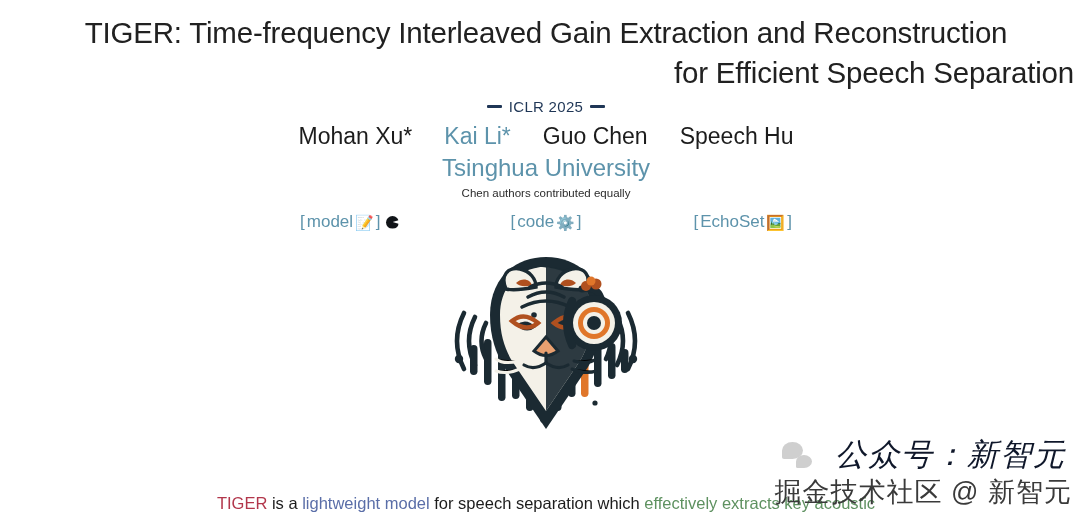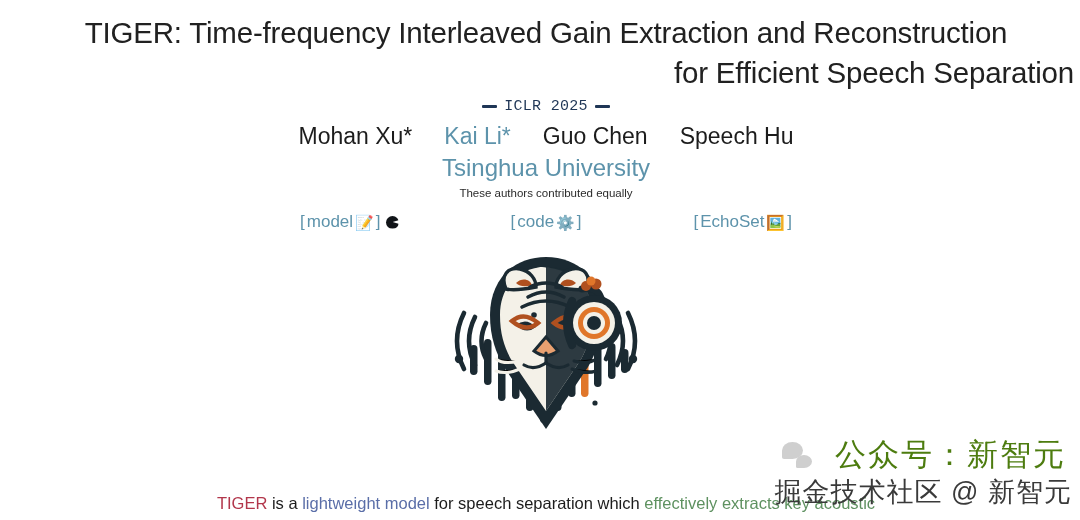--- a/index.html
+++ b/index.html
@@ -32,21 +32,20 @@
   .title-line2 { display:block;text-align:right; }
 
   
   .venue {
     margin-top:5px;
     display:flex; align-items:center; justify-content:center;
     gap:7px;
     color:#1f3656;
     font-size:15px;
     letter-spacing:0.3px;
-    font-family:Liberation Mono, monospace;
   }
   .venue .dash {
     display:inline-block;
     width:15px; height:2.5px;
     background:#1f3656;
     border-radius:1px;
   }
 
   
   .authors {
@@ -110,25 +109,26 @@
   .c-red   { color:#b2364b; }
   .c-blue  { color:#5a6ea8; }
   .c-dark  { color:#1c1c1c; }
   .c-green { color:#5e9160; }
 
   
   .wm-faint {
     position:absolute;
     right:20px; bottom:44px;
     display:flex; align-items:center; gap:23px;
-    color:#4d7c0f;
+    color:#0f172a;
     font-size:31px;
     letter-spacing:2px;
     white-space:nowrap;
     pointer-events:none;
+    font-style:italic;
   }
   .wm-faint .wx {
     position:relative;
     width:30px; height:26px;
     flex:0 0 auto;
   }
   .wm-faint .wx b, .wm-faint .wx i {
     position:absolute;
     background:#cfcfcf;
     border-radius:50% 50% 50% 10%;
@@ -163,21 +163,21 @@
   </div>
 
   <div class="authors">
     <span class="author">Mohan Xu*</span>
     <span class="author link">Kai Li*</span>
     <span class="author">Guo Chen</span>
     <span class="author">Speech Hu</span>
   </div>
 
   <div class="affil">Tsinghua University</div>
-  <div class="equal-note">These authors contributed equally</div>
+  <div class="equal-note">Chen authors contributed equally</div>
 
   <div class="links">
 
     <span class="link-item">
       <span>[</span>
       <span>model</span>
       <span class="em">📝</span>
       <span>]</span>
       <span class="blob"></span>
     </span>

